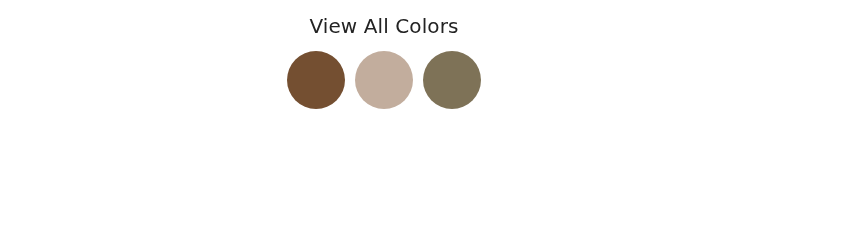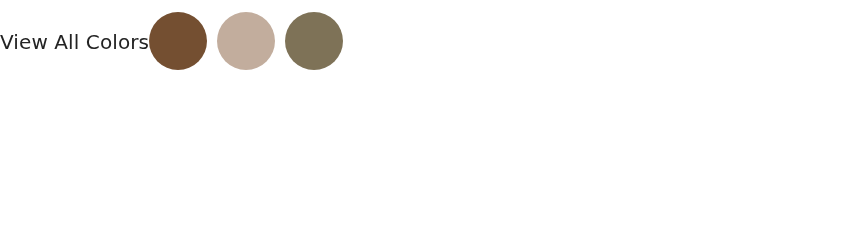--- a/index.html
+++ b/index.html
@@ -18,20 +18,21 @@
     width: 850px;
     height: 235px;
     background: #ffffff;
   }
   .panel {
     position: absolute;
     left: 0;
     top: 0;
     width: 768px;
     display: flex;
+    flex-direction: column;
     align-items: center;
   }
   .panel-title {
     margin-top: 13px;
     font-size: 20px;
     font-weight: 400;
     line-height: 26px;
     color: #232323;
     letter-spacing: 0.1px;
     text-align: center;

